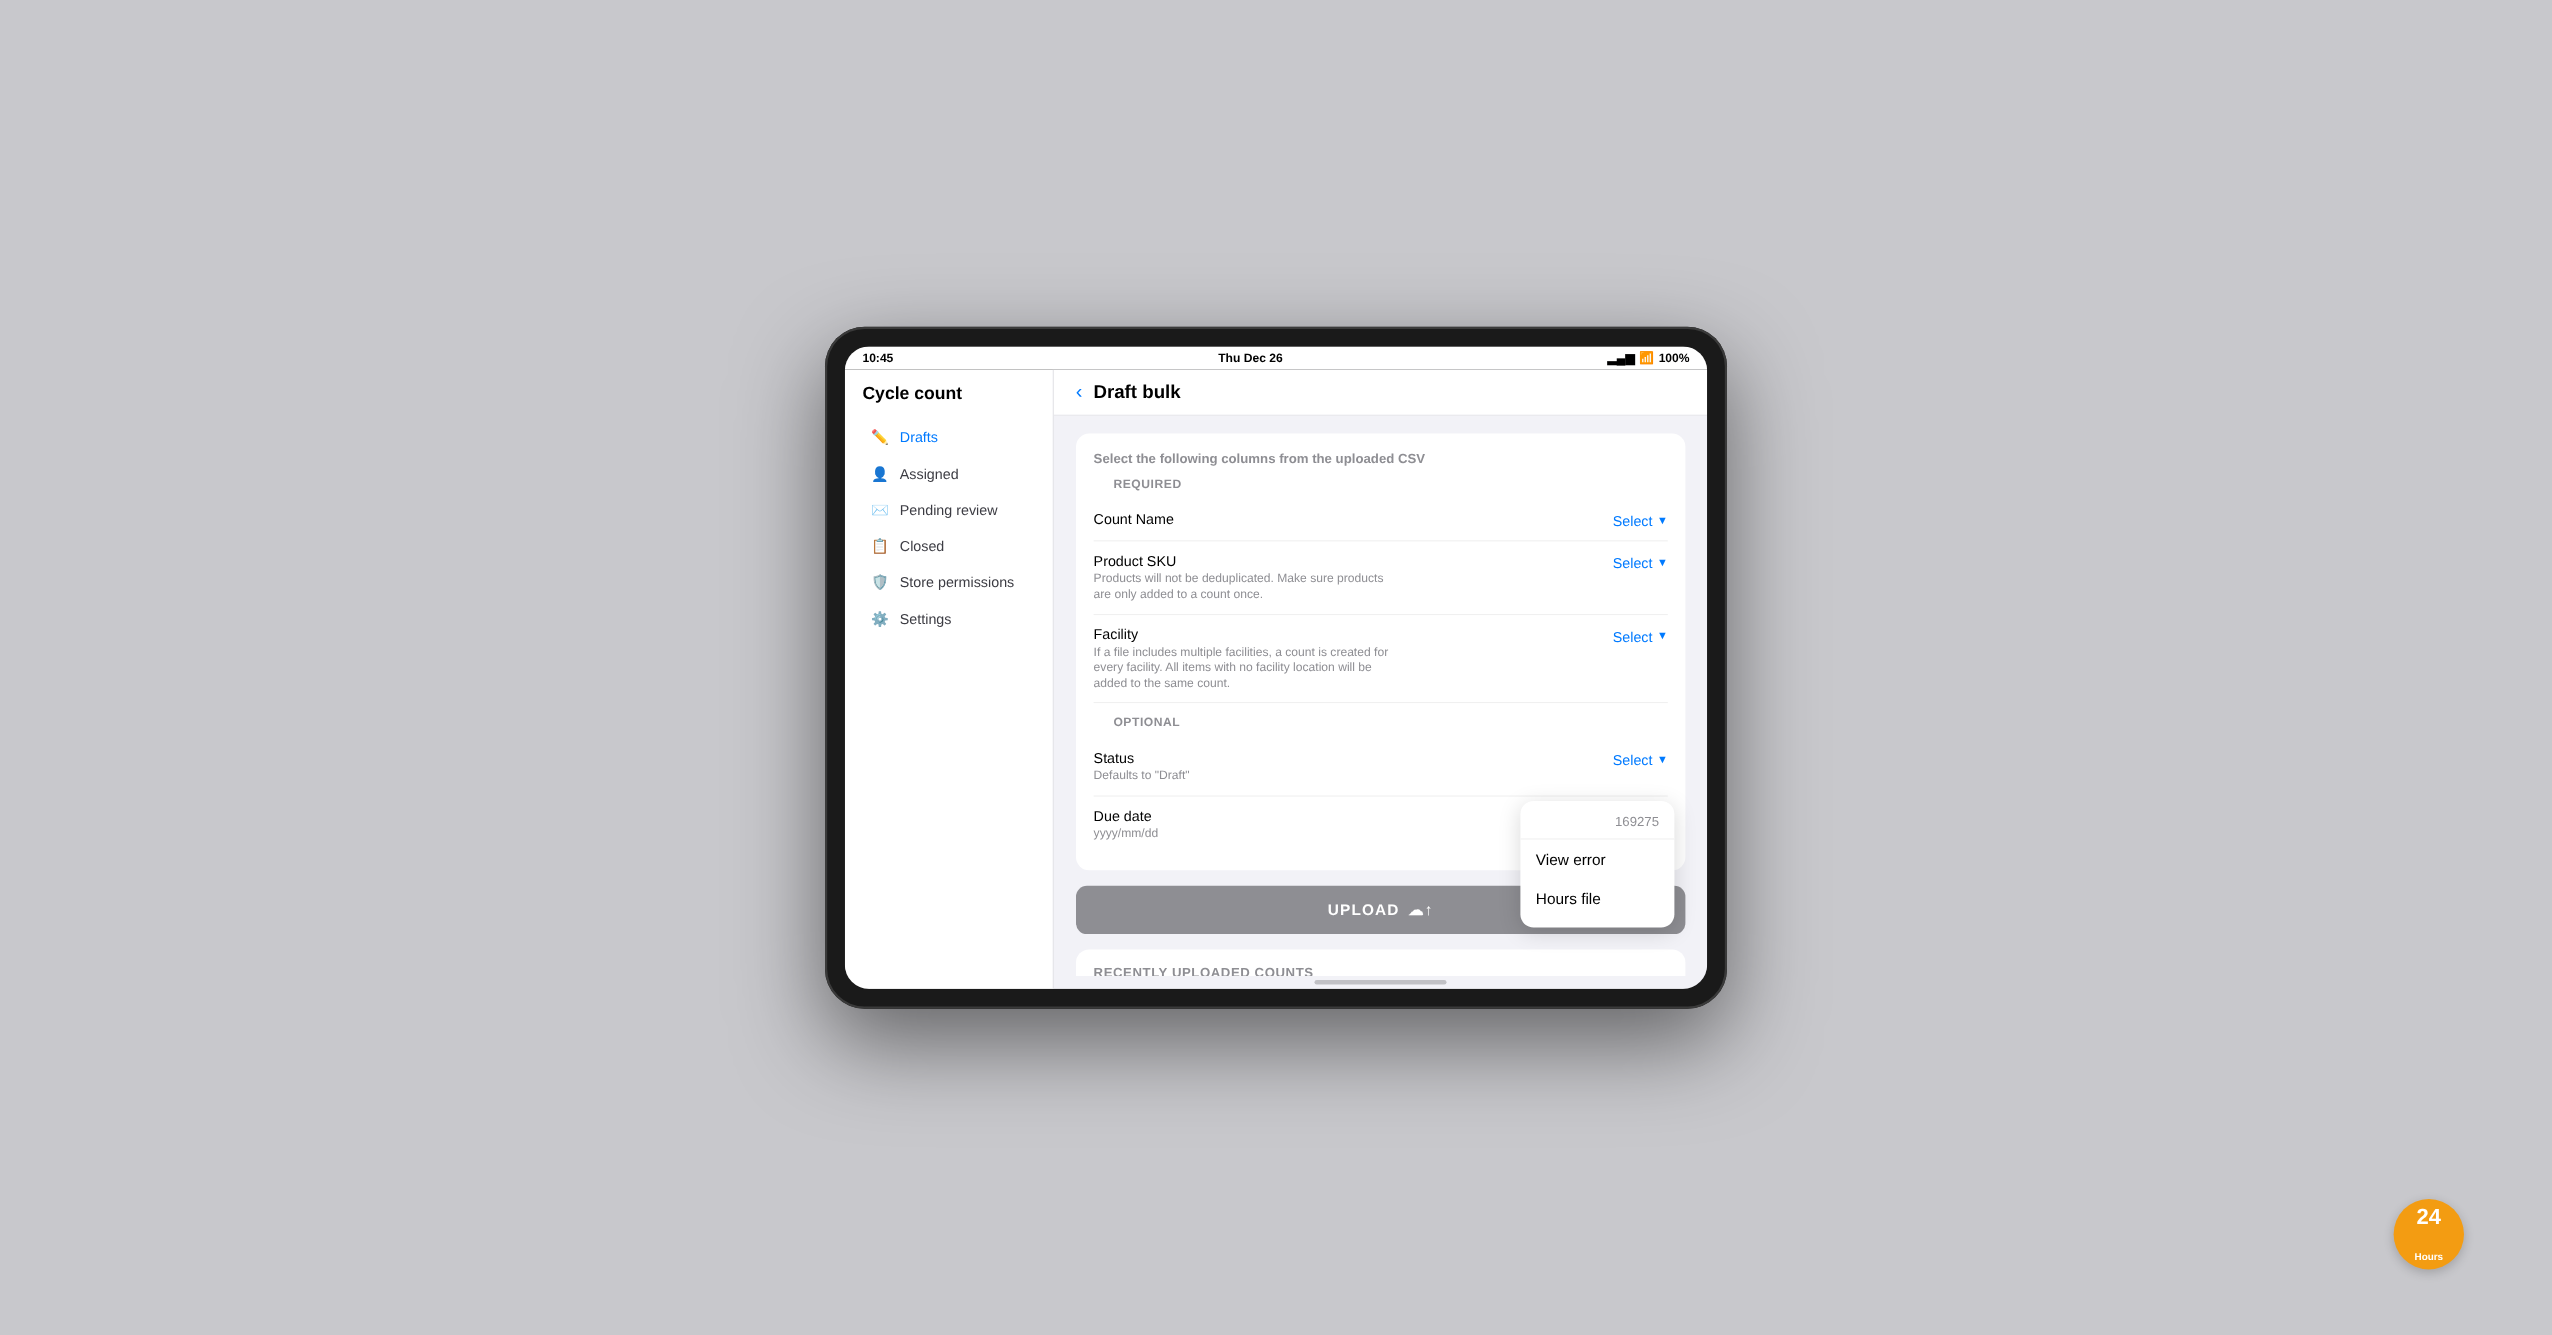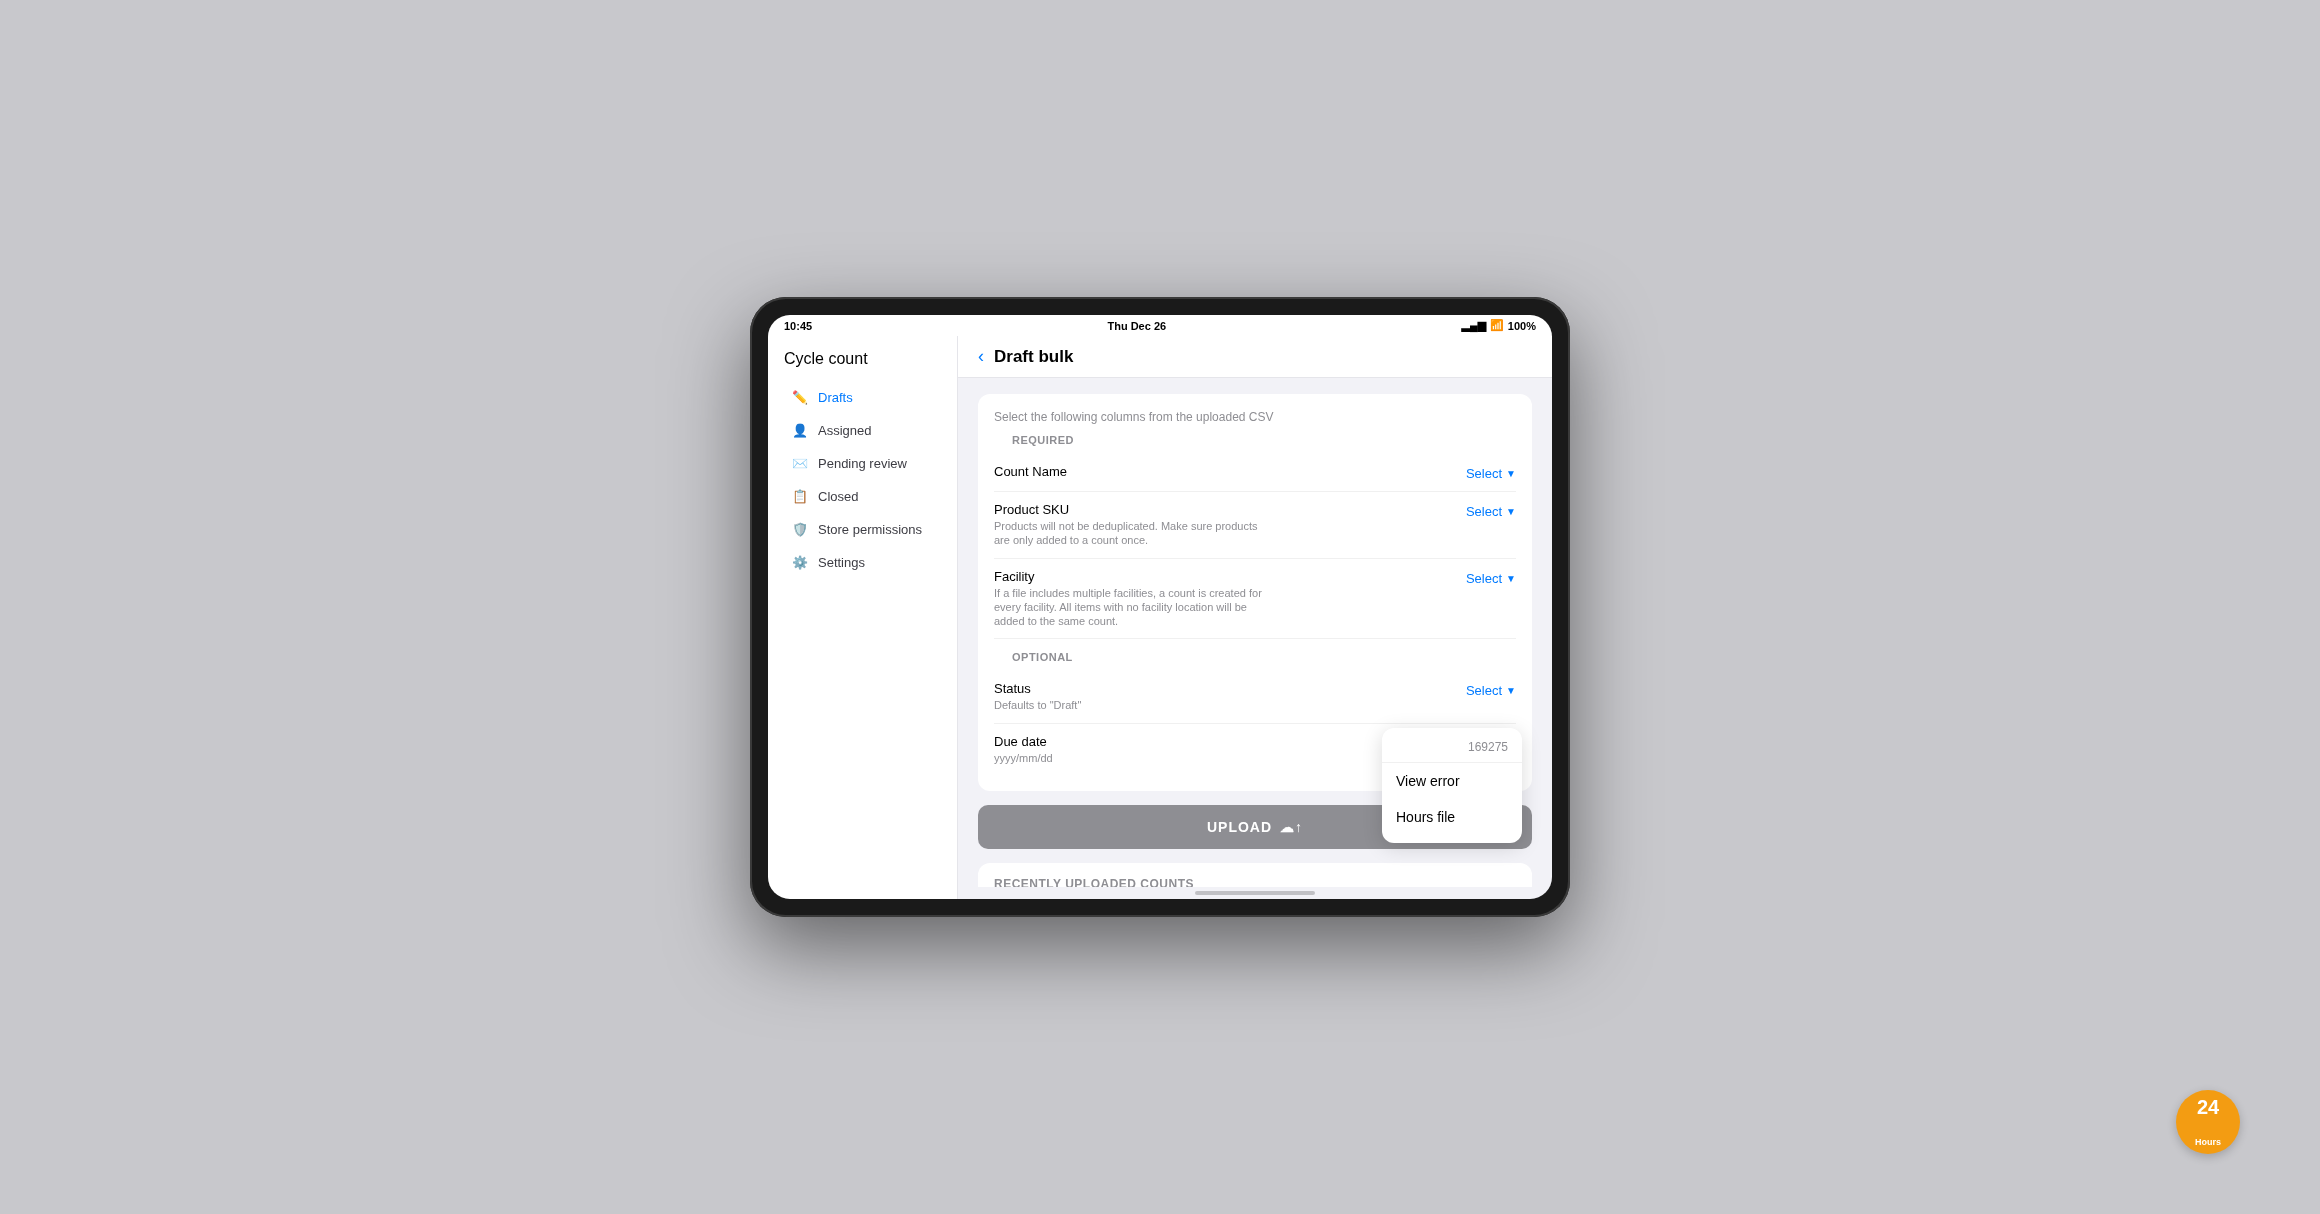--- a/index.html
+++ b/index.html
@@ -52,21 +52,21 @@
     }
     .sidebar {
       width: 190px;
       background: #fff;
       border-right: 1px solid #e5e5ea;
       flex-shrink: 0;
       padding: 14px 0;
     }
     .sidebar-title {
       font-size: 16px;
-      font-weight: 400;
+      font-weight: 700;
       color: #000;
       padding: 0 16px 12px 16px;
     }
     .sidebar-item {
       display: flex;
       align-items: center;
       gap: 10px;
       padding: 8px 16px;
       font-size: 13px;
       color: #3c3c43;
@@ -121,20 +121,21 @@
     .csv-section {
       background: #fff;
       border-radius: 12px;
       padding: 16px;
       margin-bottom: 14px;
     }
     .section-subtitle {
       font-size: 12px;
       color: #8e8e93;
       margin-bottom: 10px;
+      font-weight: bold;
     }
     .section-label {
       font-size: 11px;
       font-weight: 600;
       color: #8e8e93;
       text-transform: uppercase;
       letter-spacing: 0.5px;
       margin-bottom: 8px;
       padding-left: 18px;
     }

